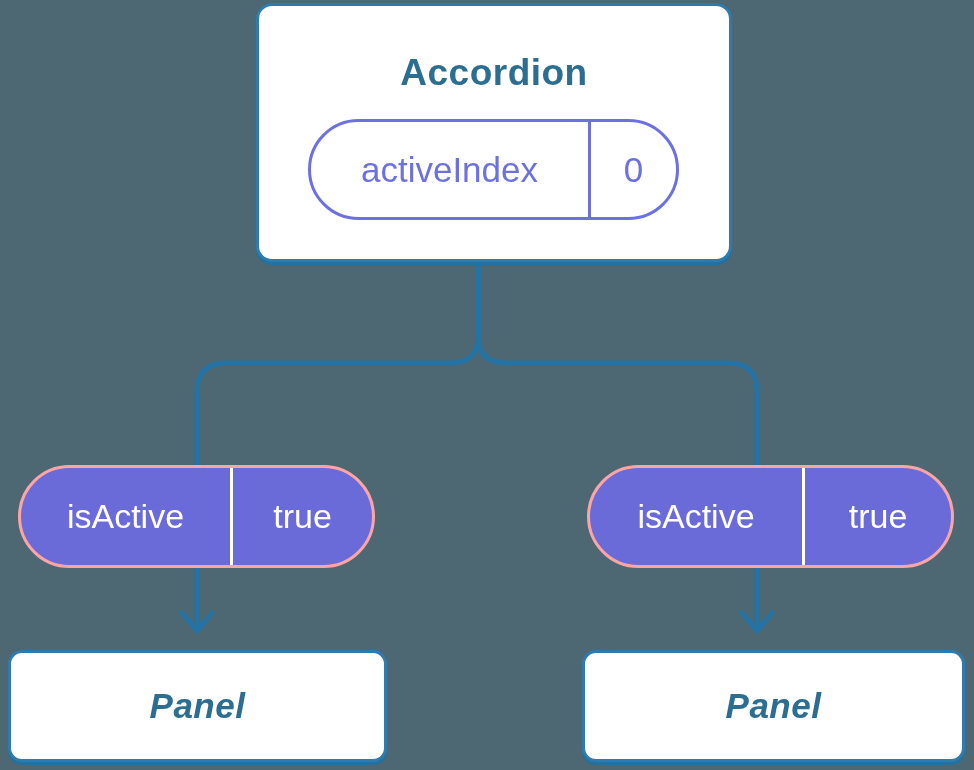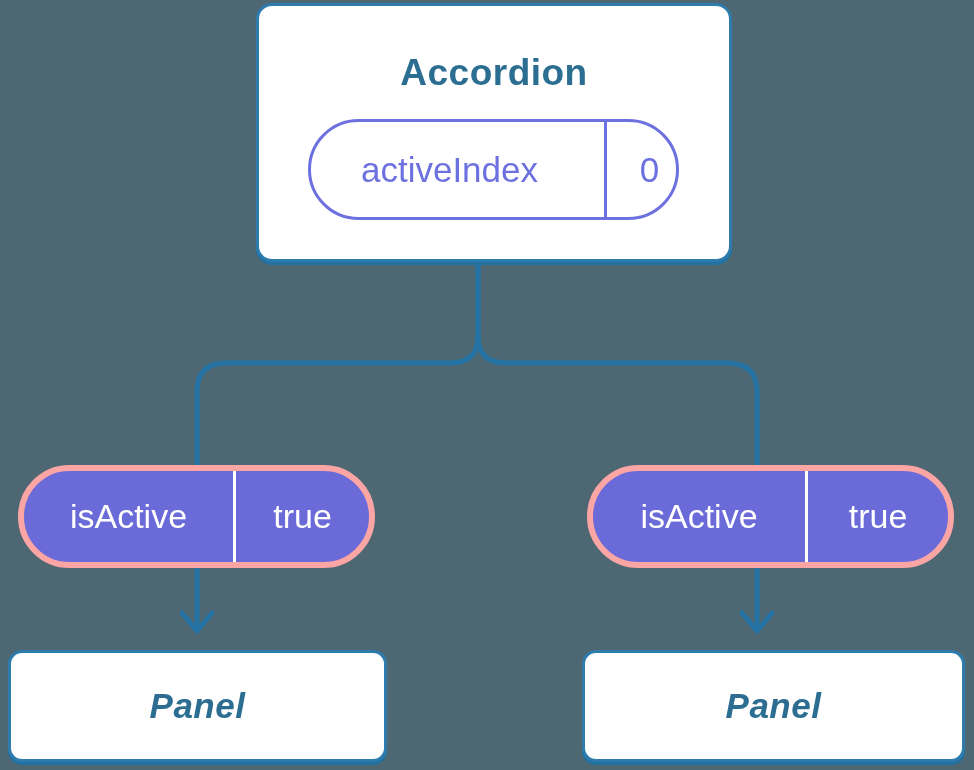--- a/index.html
+++ b/index.html
@@ -67,28 +67,27 @@
   .pill-outline {
     left: 49px;
     top: 113px;
     width: 371px;
     height: 101px;
     border: 3px solid #6D71E0;
     border-radius: 51px;
     background: #FFFFFF;
     color: #6D71E0;
     font-size: 35px;
-    gap: 16px;
   }
   .pill-outline .divider { background: #6D71E0; }
   .pill-outline .seg-name { width: 277px; }
   .pill-outline .seg-value { flex: 1; }
   .pill-solid {
     height: 103px;
-    border: 6px solid #fca5a5;
+    border: 3px solid #fca5a5;
     border-radius: 52px;
     background: #6A6AD9;
     color: #FFFFFF;
     font-size: 34px;
   }
   .pill-solid .divider { background: #FFFFFF; }
   .pill-solid .seg-value { flex: 1; }
   .pill-left {
     left: 18px;
     top: 465px;

